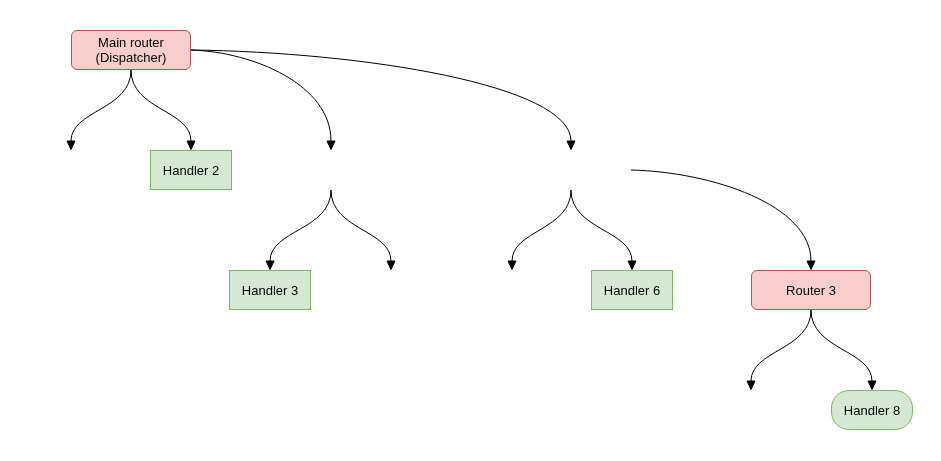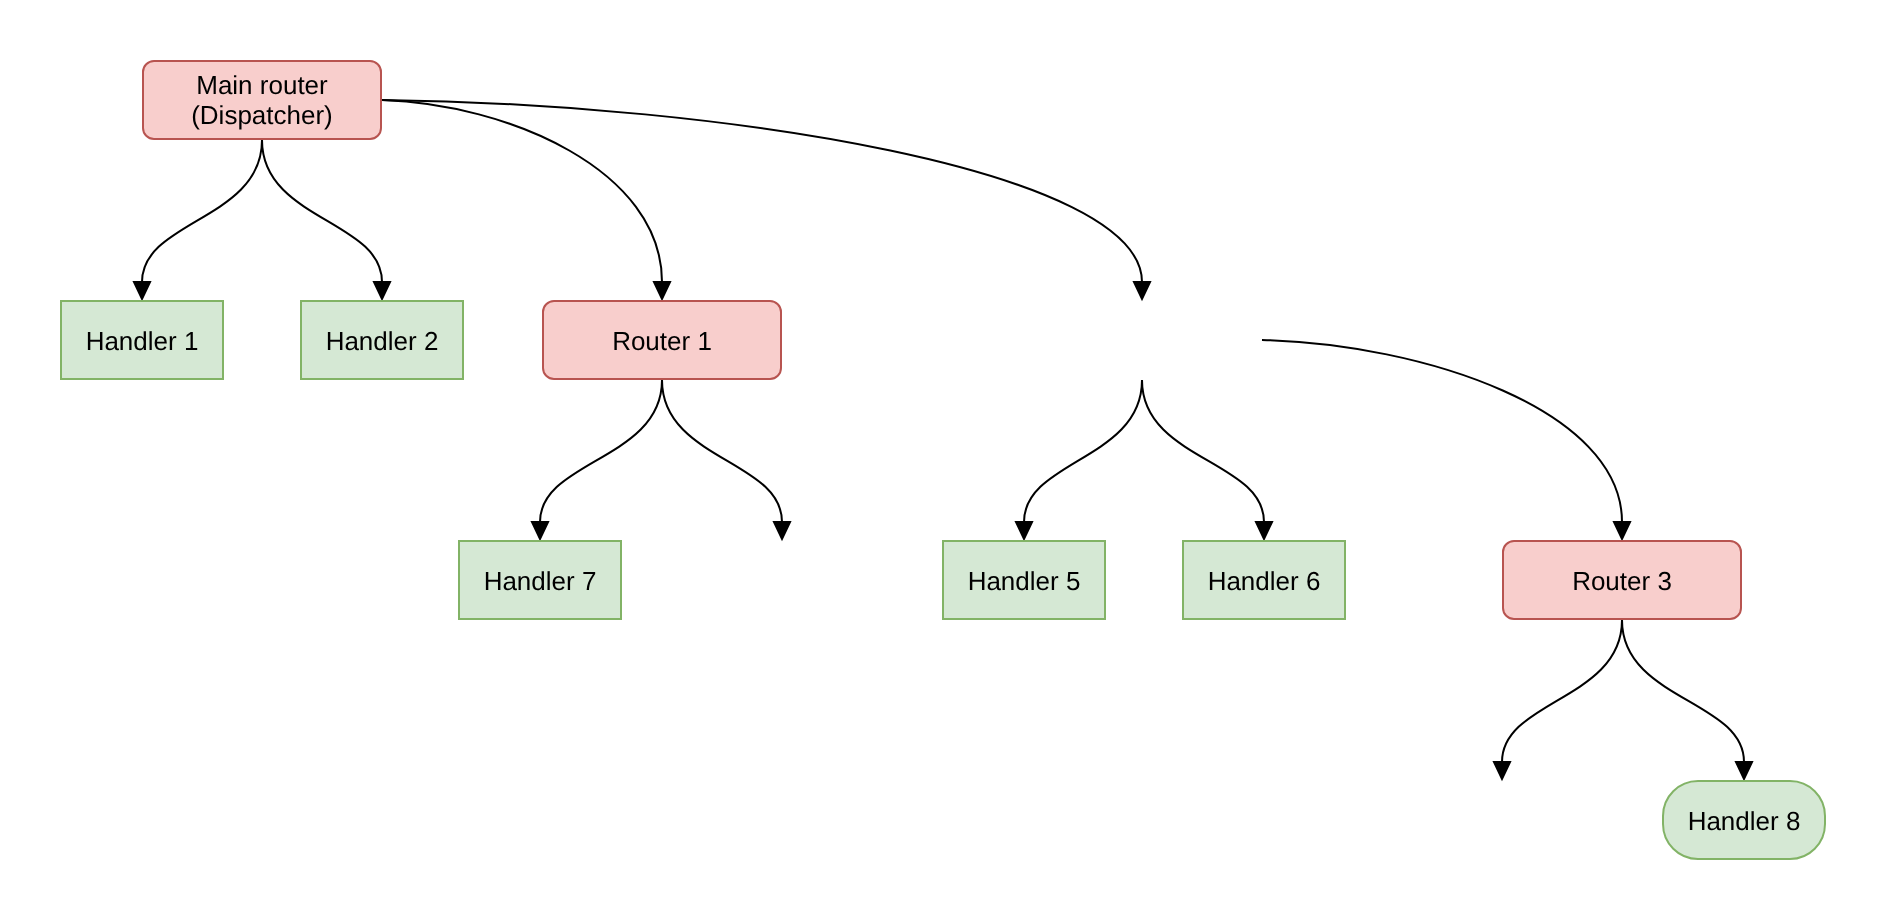--- a/index.html
+++ b/index.html
@@ -68,34 +68,25 @@
       <path class="edge" marker-end="url(#arrow)" d="M 571 190 C 571 230 512 230 512 261"></path>
       <path class="edge" marker-end="url(#arrow)" d="M 571 190 C 571 230 632 230 632 261"></path>
       <path class="edge" marker-end="url(#arrow)" d="M 631 170 C 712 172 811 205 811 261"></path>
       <path class="edge" marker-end="url(#arrow)" d="M 811 310 C 811 350 751 350 751 381"></path>
       <path class="edge" marker-end="url(#arrow)" d="M 811 310 C 811 350 872 350 872 381"></path>
     </svg>
 
 <div class="node router" style="left: 71px; top: 30px; width: 120px; height: 40px;">
       <div>Main router<br>(Dispatcher)</div>
     </div>
-    <div class="node handler" style="left: 30px; top: 150px; width: 82px; height: 40px;">
-      <div>Handler 1</div>
-    </div>
     <div class="node handler" style="left: 150px; top: 150px; width: 82px; height: 40px; text-align: center;">
       <div>Handler 2</div>
     </div>
-    <div class="node router" style="left: 271px; top: 150px; width: 120px; height: 40px;">
-      <div>Router 1</div>
-    </div>
     <div class="node handler" style="left: 229px; top: 270px; width: 82px; height: 40px;">
-      <div>Handler 7</div>
-    </div>
-    <div class="node handler" style="left: 471px; top: 270px; width: 82px; height: 40px;">
-      <div>Handler 5</div>
+      <div>Handler 3</div>
     </div>
     <div class="node handler" style="left: 591px; top: 270px; width: 82px; height: 40px; align-items: center;">
       <div>Handler 6</div>
     </div>
     <div class="node router" style="left: 751px; top: 270px; width: 120px; height: 40px;">
       <div>Router 3</div>
     </div>
     <div class="node handler" style="left: 831px; top: 390px; width: 82px; height: 40px; border-radius: 18px;">
       <div>Handler 8</div>
     </div>

